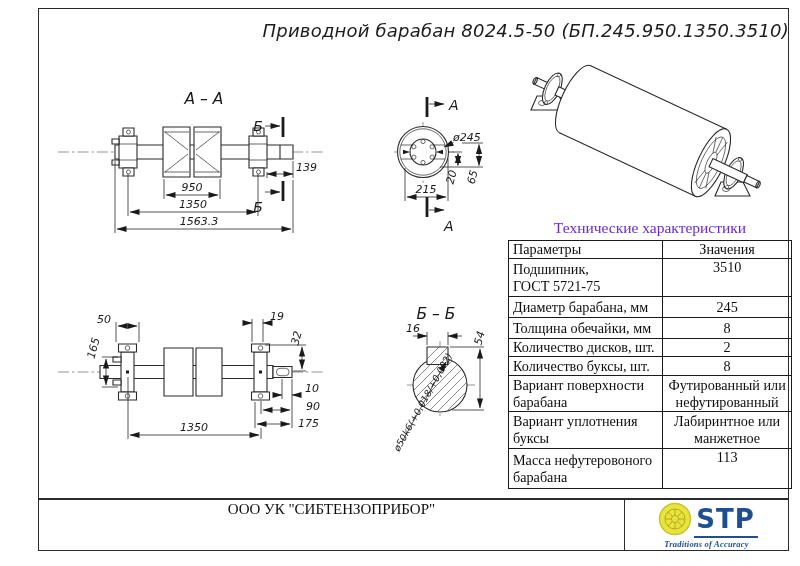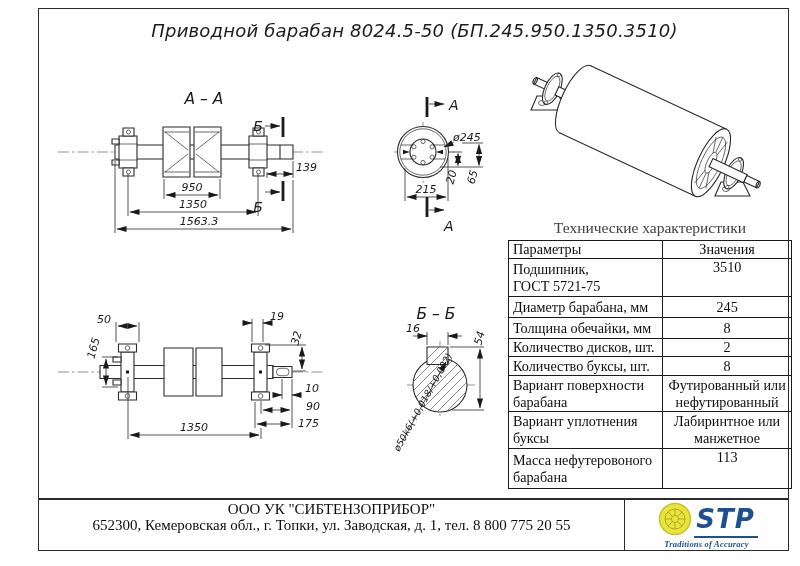--- a/index.html
+++ b/index.html
@@ -2,53 +2,53 @@
 <html><head>
 <meta charset="utf-8">
 <style>
   html,body{margin:0;padding:0;}
   body{
     width:800px;height:566px;position:relative;overflow:hidden;
     background:#ffffff;font-family:"Liberation Serif",serif;color:#111;
   }
   .frame{position:absolute;left:38px;top:8px;width:751px;height:543px;
     border:1.6px solid #2b2b2b;box-sizing:border-box;}
-  .title{position:absolute;left:40px;top:20px;width:749px;text-align:center;
+  .title{position:absolute;left:40px;top:20px;width:749px;text-align:right;
     font-family:"DejaVu Sans",sans-serif;font-style:italic;font-size:18px;
     color:#1c1c1c;letter-spacing:.2px;}
   svg.drawings{position:absolute;left:0;top:0;}
   svg.drawings path,svg.drawings line,svg.drawings rect,svg.drawings circle,svg.drawings ellipse{
     vector-effect:non-scaling-stroke;}
   .ln{stroke:#2a2a2a;stroke-width:1.1;fill:none;}
   .lnf{stroke:#2a2a2a;stroke-width:1.1;fill:#fff;}
   .thin{stroke:#2a2a2a;stroke-width:.7;fill:none;}
   .cl{stroke:#666;stroke-width:.7;fill:none;stroke-dasharray:11 3 2.5 3;}
   .diml{stroke:#2a2a2a;stroke-width:.8;fill:none;}
   .cut{stroke:#1a1a1a;stroke-width:2.8;fill:none;}
   .hatch{stroke:#555;stroke-width:.7;fill:none;}
   text.dim{font:italic 11px "DejaVu Sans",sans-serif;fill:#1a1a1a;}
   text.viewlabel{font:italic 15.5px "DejaVu Sans",sans-serif;fill:#1a1a1a;}
   text.cutletter{font:italic 14px "DejaVu Sans",sans-serif;fill:#1a1a1a;}
   text.callout{font:italic 9.5px "DejaVu Sans",sans-serif;fill:#1a1a1a;}
 
   .specs-title{position:absolute;left:508px;top:219px;width:284px;text-align:center;
-    font-size:15.5px;color:#404040;}
+    font-size:15.5px;color:#6d28d9;}
   table.specs{position:absolute;left:508px;top:240px;width:284px;border-collapse:collapse;
     font-size:14.2px;line-height:1.2;color:#0d0d0d;border:1.6px solid #1a1a1a;}
   table.specs td{border:1px solid #1a1a1a;padding:0 4px;white-space:pre-line;box-sizing:border-box;}
   table.specs td.val{text-align:center;width:129px;}
   table.specs td.valtop{vertical-align:top;}
 
   .footer{position:absolute;left:38px;top:498px;width:751px;height:53px;
     border:1.6px solid #2b2b2b;border-top-width:2px;box-sizing:border-box;display:flex;}
   .footer-left{width:586px;border-right:1.4px solid #2b2b2b;box-sizing:border-box;
     text-align:center;font-size:15px;line-height:16.3px;padding-top:1px;color:#0d0d0d;}
   .footer-right{flex:1;display:flex;flex-direction:column;align-items:center;justify-content:center;}
   .logo-row{display:flex;align-items:center;gap:4px;}
-  .logo-stp{font-family:"DejaVu Sans",sans-serif;font-style:italic;font-weight:bold;
+  .logo-stp{font-family:"DejaVu Sans",sans-serif;font-weight:bold;
     font-size:26px;line-height:26px;color:#1d4f91;letter-spacing:1px;}
   .logo-line{width:64px;height:2px;background:#1d4f91;margin:0 0 1px 38px;}
   .logo-tagline{font-family:Liberation Serif, serif;font-style:italic;font-weight:bold;
     font-size:8.5px;color:#1d4f91;letter-spacing:.2px;}
 </style>
 </head>
 <body>
 
 <div class="frame"></div>
 
@@ -301,21 +301,20 @@
     <td>Масса нефутеровоного
 барабана</td>
     <td class="val valtop">113</td>
   </tr>
 </tbody>
   </table>
 
 <div class="footer">
   <div class="footer-left">
     <div>ООО УК "СИБТЕНЗОПРИБОР"</div>
-    <div>652300, Кемеровская обл., г. Топки, ул. Заводская, д. 1, тел. 8 800 775 20 55</div>
   </div>
   <div class="footer-right">
     <div class="logo-row">
       <svg width="34" height="34" viewBox="0 0 34 34">
         <circle cx="17" cy="17" r="15.5" fill="#e8e43c" stroke="#c9c12e" stroke-width="1.5"></circle>
         <circle cx="17" cy="17" r="10" fill="none" stroke="#b2aa24" stroke-width="1"></circle>
         <circle cx="17" cy="17" r="3.6" fill="none" stroke="#b2aa24" stroke-width="1"></circle>
         <g stroke="#b2aa24" stroke-width="1">
           <line x1="17" y1="7" x2="17" y2="13.4"></line>
           <line x1="17" y1="20.6" x2="17" y2="27"></line>

